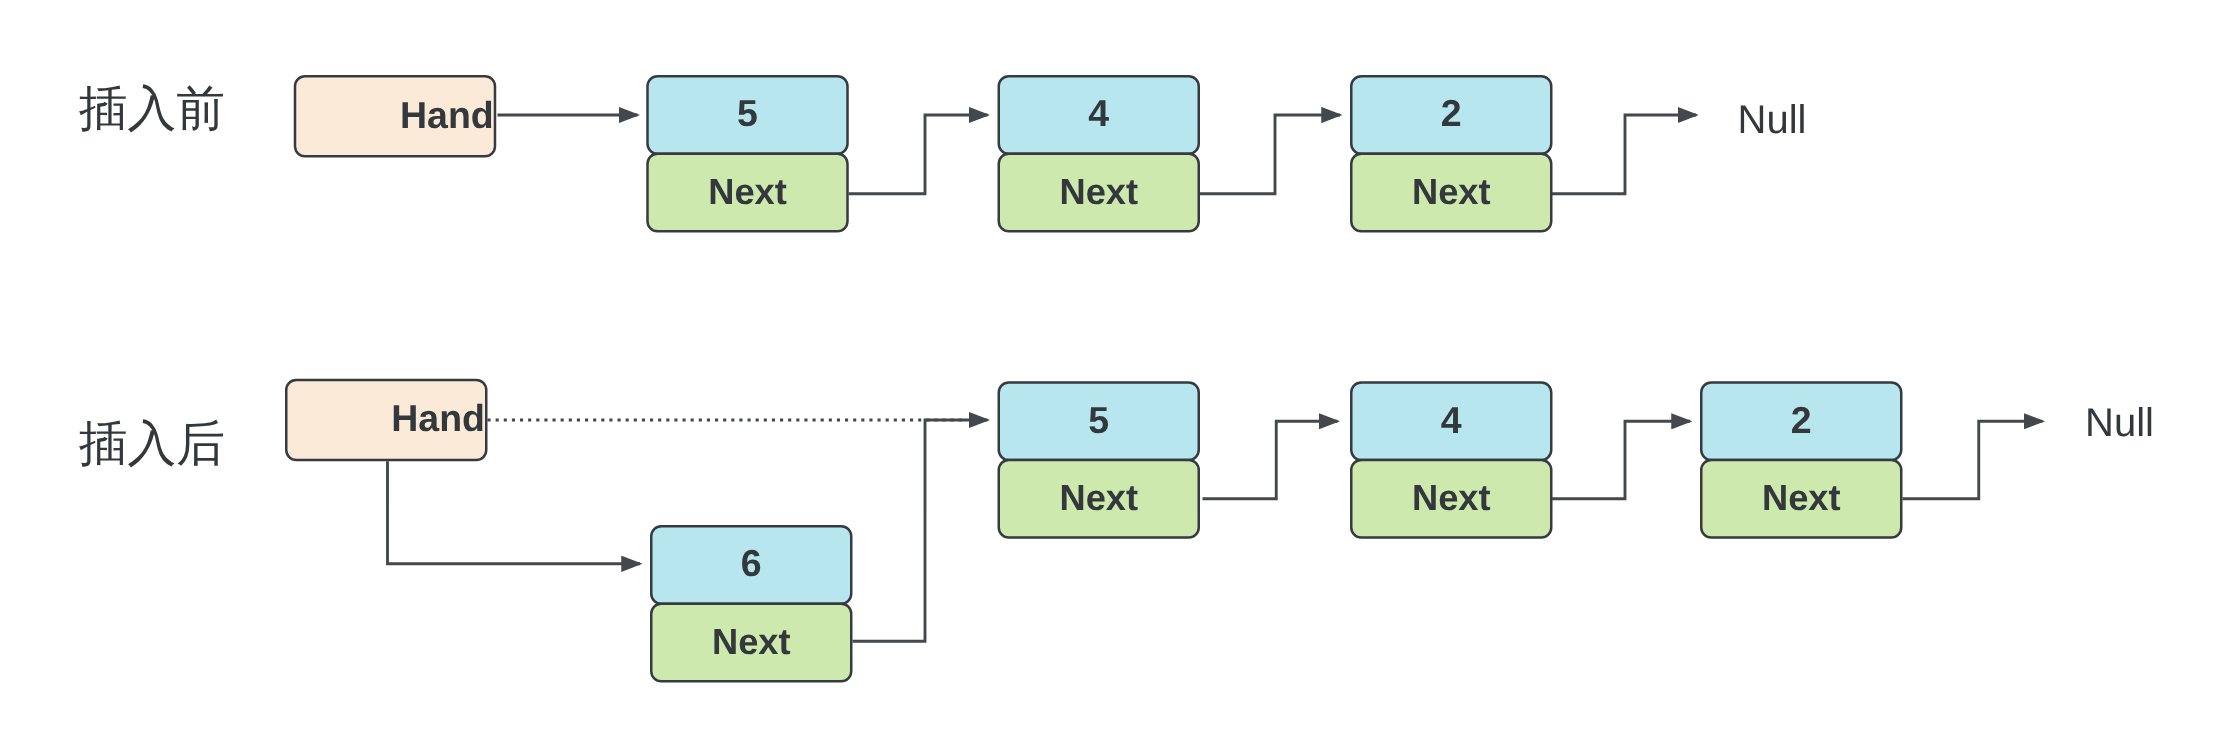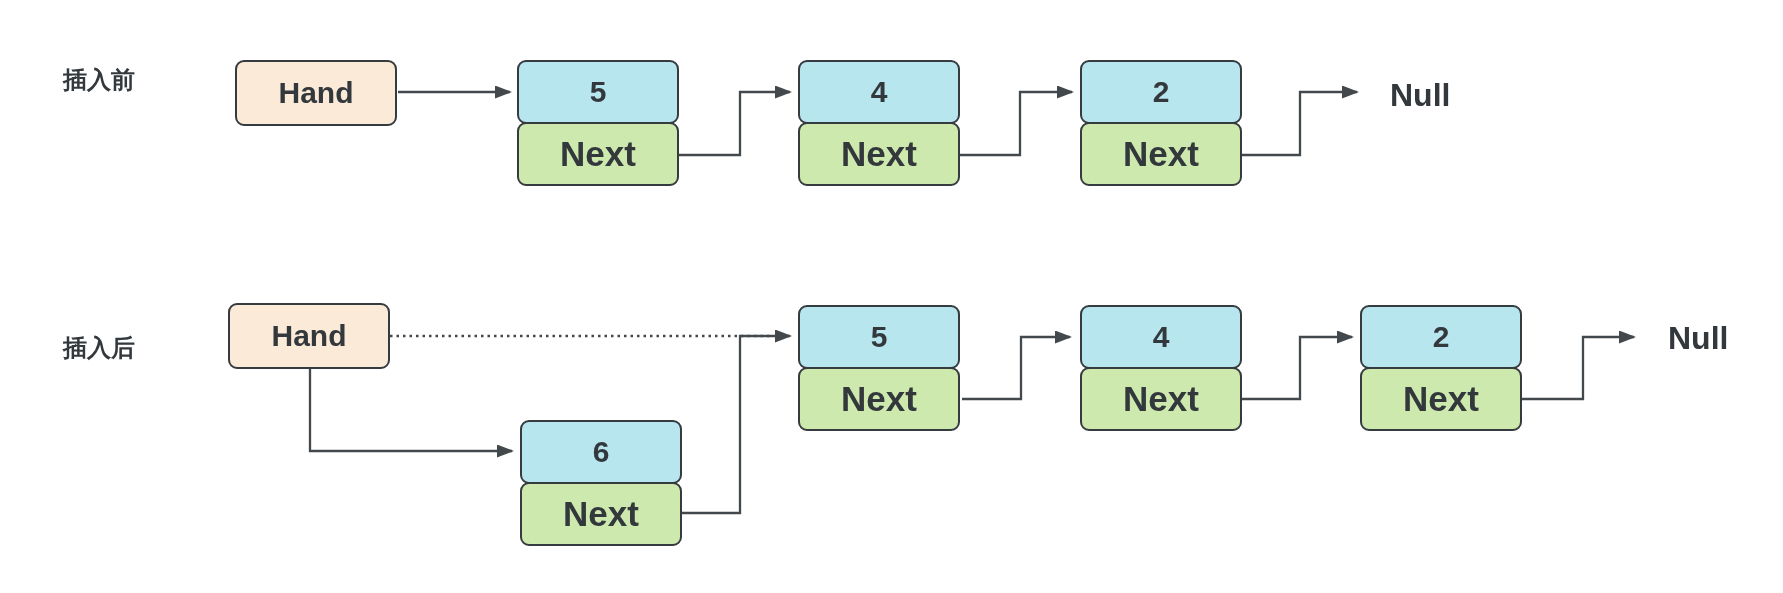--- a/index.html
+++ b/index.html
@@ -15,48 +15,48 @@
   .canvas{
     position:relative;
     width:1783px;height:593px;
     background:var(--bg);
     overflow:hidden;
     font-family:"Liberation Sans","DejaVu Sans",sans-serif;
     color:var(--text);
   }
   .row-label{
     position:absolute;
-    font-size:24px;font-weight:bold;line-height:1;
+    font-size:39px;font-weight:normal;line-height:1;
     color:var(--text);
     white-space:nowrap;
   }
   .hand{
     position:absolute;
     width:162px;height:66px;
     background:var(--hand-fill);
     border:2.5px solid var(--border);
     border-radius:9px;
-    display:flex;align-items:center;justify-content:center;
+    display:flex;align-items:center;justify-content:flex-end;
     font-size:30px;font-weight:bold;
     box-sizing:border-box;
   }
   .node{position:absolute;width:162px;}
   .node .cell{
     box-sizing:border-box;
     width:162px;height:64px;
     border:2.5px solid var(--border);
     border-radius:9px;
     display:flex;align-items:center;justify-content:center;
     font-weight:bold;font-size:30px;
   }
   .node .value{background:var(--value-fill);}
-  .node .next{background:var(--next-fill);margin-top:-2px;font-size:35px;}
+  .node .next{background:var(--next-fill);margin-top:-2px;font-size:29px;}
   .null-label{
     position:absolute;
-    font-size:32px;font-weight:bold;line-height:1;
+    font-size:32px;font-weight:normal;line-height:1;
     color:var(--text);
     white-space:nowrap;
   }
   svg.arrows{position:absolute;left:0;top:0;pointer-events:none;}
   svg.arrows path{stroke:var(--arrow);stroke-width:2.3;fill:none;}
   svg.arrows .dotted{stroke-dasharray:2.5 4;}
   svg.arrows marker path{fill:var(--arrow);stroke:none;}
 </style>
 </head>
 <body>

